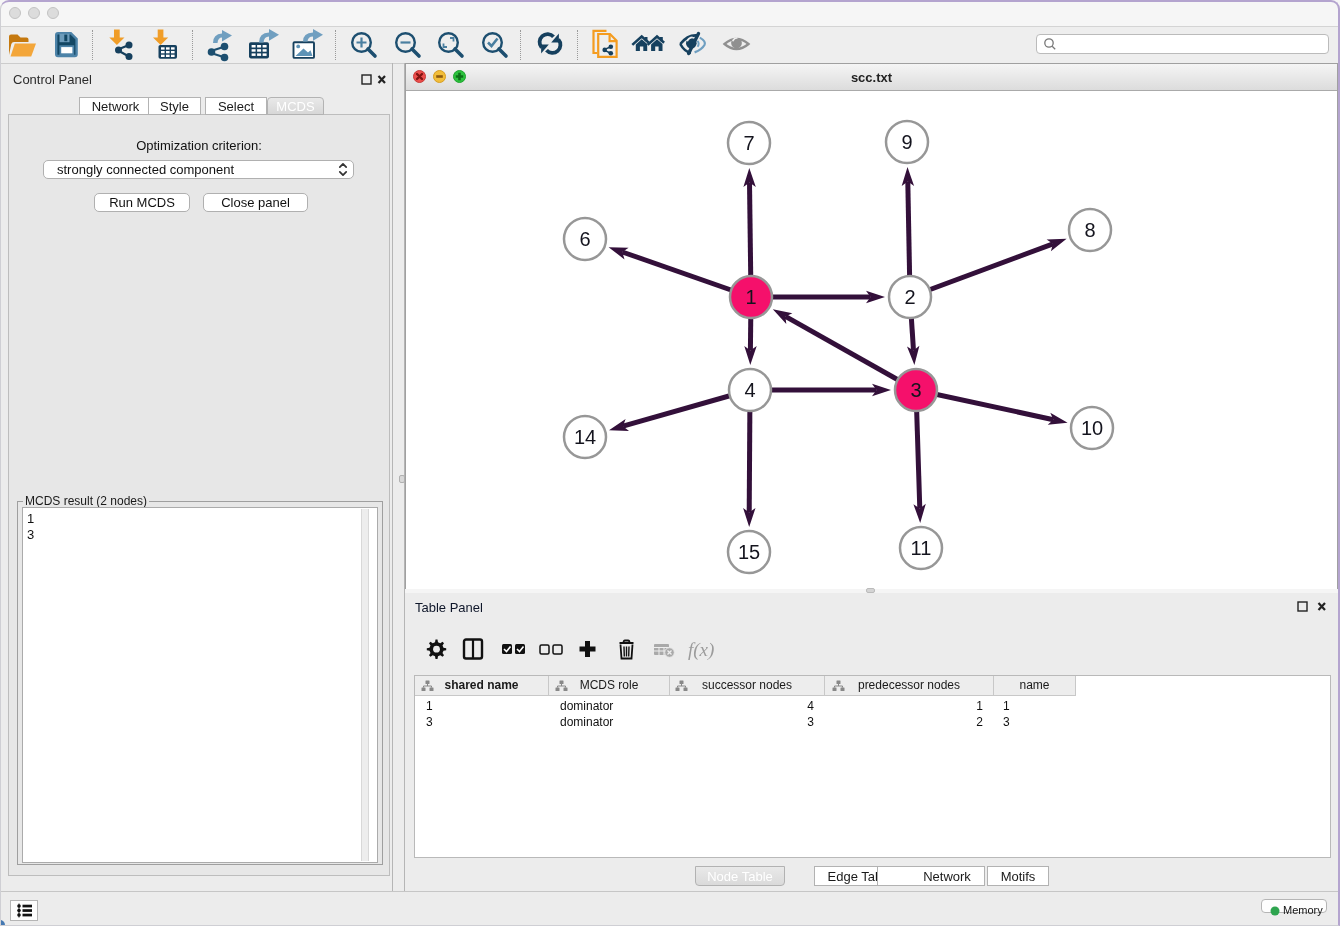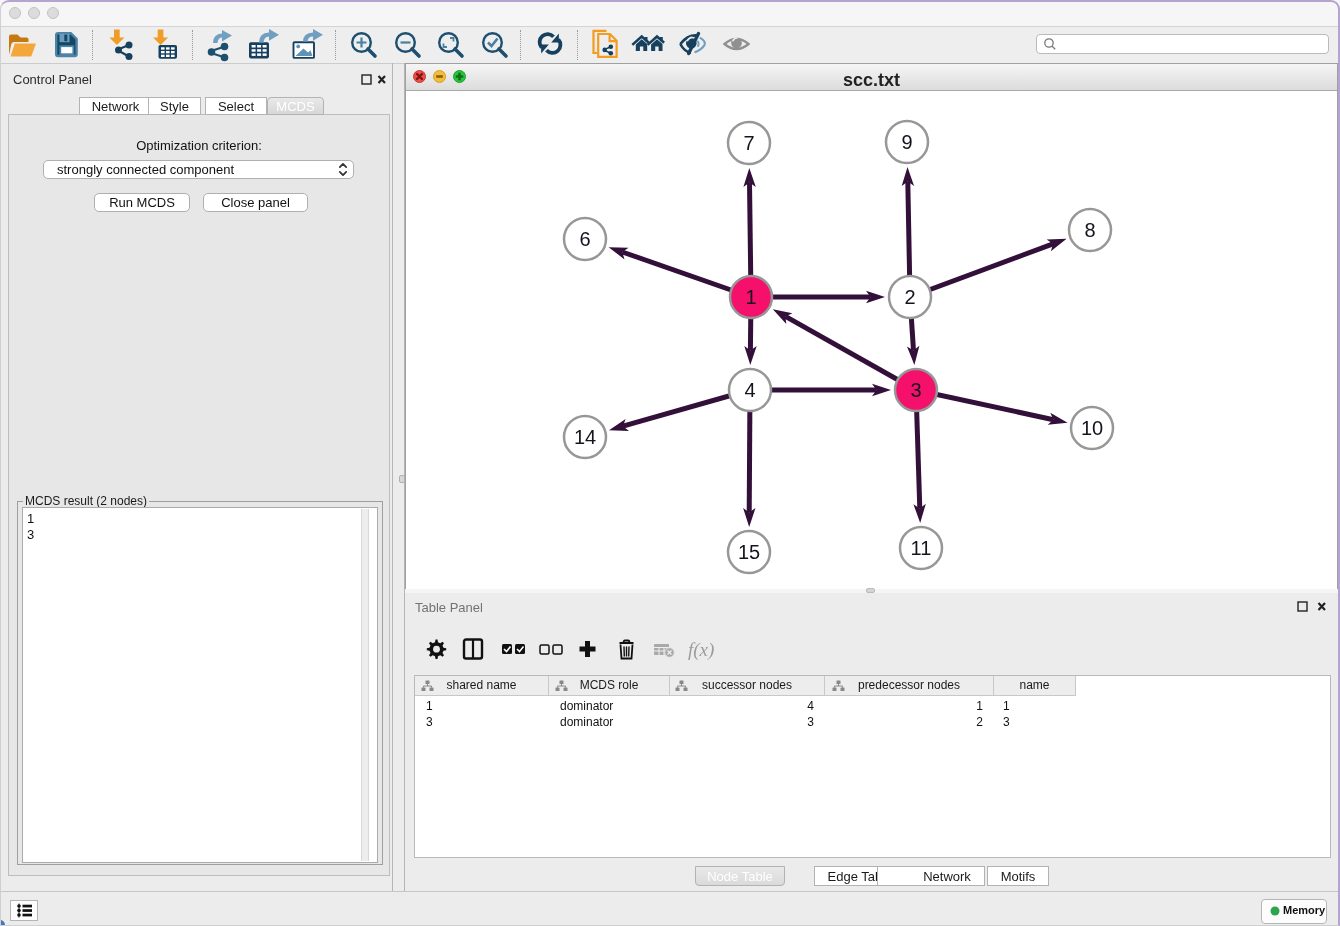--- a/index.html
+++ b/index.html
@@ -24,33 +24,33 @@
 #resultscroll{left:361px;top:509px;width:8px;height:352px;background:#ededed;border-left:1px solid #d8d8d8;border-right:1px solid #d8d8d8;box-sizing:border-box;}
 
 #vsplit-l{left:392px;top:63px;width:1px;height:828px;background:#b5b5b5;}
 #vsplit-r{left:404px;top:63px;width:1px;height:828px;background:#b5b5b5;}
 #vhandle{left:399px;top:475px;width:6px;height:8px;background:#d8d8d8;border:1px solid #b0b0b0;border-radius:2px;box-sizing:border-box;}
 
 #netwin{left:405px;top:63px;width:933px;height:526px;background:#fff;border:1px solid #a0a0a0;border-bottom:none;box-sizing:border-box;}
 #nettitle{position:absolute;left:0;top:0;width:100%;height:26px;background:linear-gradient(#f5f5f5,#dcdcdc);border-bottom:1px solid #aaaaaa;}
 .mtl{position:absolute;top:6px;width:13px;height:13px;border-radius:50%;box-sizing:border-box;}
 .mtl svg{display:block;}
-#nettext{position:absolute;width:100%;top:6px;text-align:center;font-size:18px;font-weight:bold;color:#222;}
+#nettext{position:absolute;width:100%;top:6px;text-align:center;font-size:13px;font-weight:bold;color:#222;}
 #nethandle{left:866px;top:588px;width:9px;height:5px;background:#d4d4d4;border:1px solid #bbb;border-radius:2px;box-sizing:border-box;z-index:5;}
 #hsplit{left:405px;top:589px;width:933px;height:4px;background:#f5f5f5;}
 
-#tp-title{left:415px;top:600px;font-size:13px;color:#737373;}
+#tp-title{left:415px;top:600px;font-size:13px;color:#0f172a;}
 #tablebox{left:414px;top:675px;width:917px;height:183px;background:#fff;border:1px solid #b9b9b9;box-sizing:border-box;}
 .th{position:absolute;top:0;height:20px;background:#ededed;border-right:1px solid #c8c8c8;border-bottom:1px solid #c8c8c8;box-sizing:border-box;font-size:12px;color:#1a1a1a;text-align:center;line-height:19px;}
 .trow{position:absolute;font-size:12px;color:#111;}
 .btab{position:absolute;top:866px;height:20px;background:#fff;border:1px solid #b2b2b2;box-sizing:border-box;font-size:13px;color:#1a1a1a;text-align:center;line-height:19px;}
 
 #statusbar{left:0;top:891px;width:1340px;height:35px;background:#ececec;border-top:1px solid #c6c6c6;box-sizing:border-box;}
 #listbtn{position:absolute;left:10px;top:8px;width:28px;height:21px;background:#fdfdfd;border:1px solid #b5b5b5;box-sizing:border-box;}
-#membtn{position:absolute;left:1261px;top:7px;width:66px;height:25px;background:#fdfdfd;border:1px solid #b5b5b5;border-radius:4px;box-sizing:border-box;font-size:11px;color:#111;font-weight:bold;}
+#membtn{position:absolute;left:1261px;top:7px;width:66px;height:14px;background:#fdfdfd;border:1px solid #b5b5b5;border-radius:4px;box-sizing:border-box;font-size:11px;color:#111;}
 </style></head>
 <body>
 <div class="abs" id="titlebar">
   <div class="tl" style="left:9px;"></div>
   <div class="tl" style="left:28px;"></div>
   <div class="tl" style="left:47px;"></div>
 </div>
 <div class="abs" id="toolbar">
   <svg width="1030" height="36" viewBox="0 0 1030 36" style="position:absolute;left:0;top:0;">
 
@@ -349,21 +349,21 @@
         <line x1="245" y1="11.5" x2="245" y2="19"></line>
         <line x1="250" y1="11.5" x2="250" y2="19"></line>
       </g>
       <circle cx="255.5" cy="16.5" r="4.8" fill="#a9a9a9" stroke="#eaeaea" stroke-width="1"></circle>
       <path d="M253.5 14.5 L257.5 18.5 M257.5 14.5 L253.5 18.5" stroke="#eee" stroke-width="1.3"></path>
     </g>
 
   <text x="274" y="20" font-family="'Liberation Serif',serif" font-style="italic" font-size="19" fill="#9c9c9c">f(x)</text>
 </svg>
 <div class="abs" id="tablebox">
-  <div class="th" style="left:0px;width:134px;">shared name</div>
+  <div class="th" style="left:0px;width:134px;font-weight:bold;">shared name</div>
   <div class="th" style="left:134px;width:121px;">MCDS role</div>
   <div class="th" style="left:255px;width:155px;">successor nodes</div>
   <div class="th" style="left:410px;width:169px;">predecessor nodes</div>
   <div class="th" style="left:579px;width:82px;">name</div>
   <svg class="abs" style="left:6px;top:4px" width="13" height="12" viewBox="0 0 13 12">
       <g fill="#888">
         <rect x="4.5" y="0.5" width="4" height="3.5" rx="0.5"></rect>
         <rect x="0.5" y="7.5" width="4" height="3.5" rx="0.5"></rect>
         <rect x="8.5" y="7.5" width="4" height="3.5" rx="0.5"></rect>
         <path d="M6.5 4 L6.5 6 M2.5 7.5 L2.5 6 L10.5 6 L10.5 7.5" stroke="#888" fill="none"></path>

